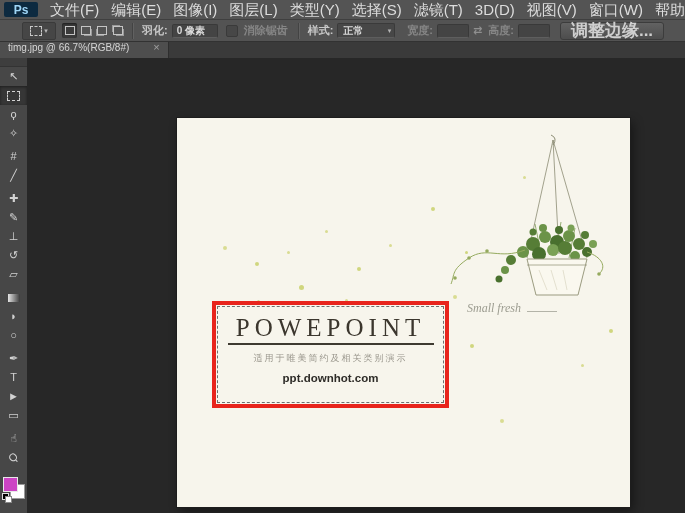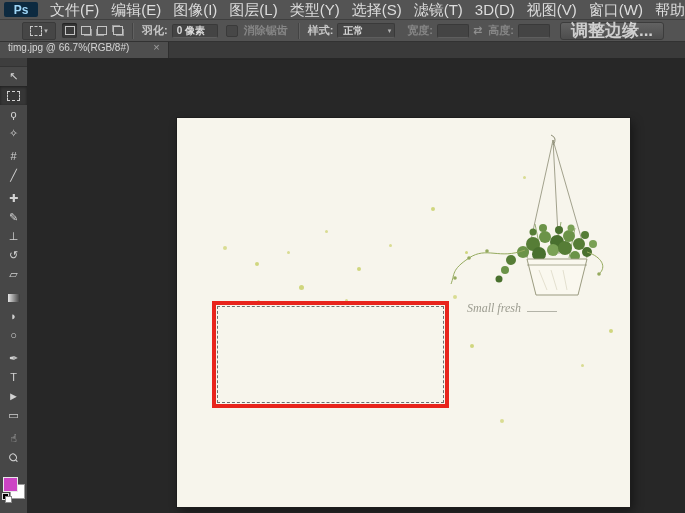--- a/index.html
+++ b/index.html
@@ -340,14 +340,20 @@
     <circle cx="152" cy="142" r="1.8" fill="#95aa5e"></circle>
   </svg>
 
   <div class="caption">
     <span>Small fresh</span>
     <span class="caption-dash"></span>
   </div>
 
   <div class="annotation-rect">
     <div class="selection-ants"></div>
+    <div class="slide-text">
+      <div class="slide-title">POWEPOINT</div>
+      <div class="title-rule"></div>
+      <div class="slide-subtitle">适用于唯美简约及相关类别演示</div>
+      <div class="slide-url">ppt.downhot.com</div>
+    </div>
   </div>
 </div>
 
 </body></html>

